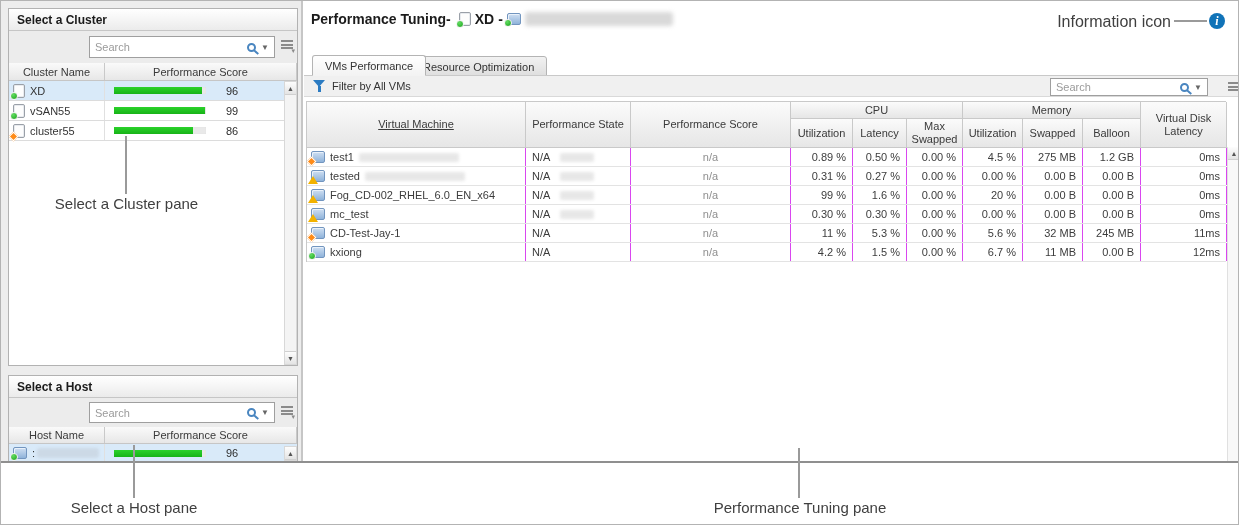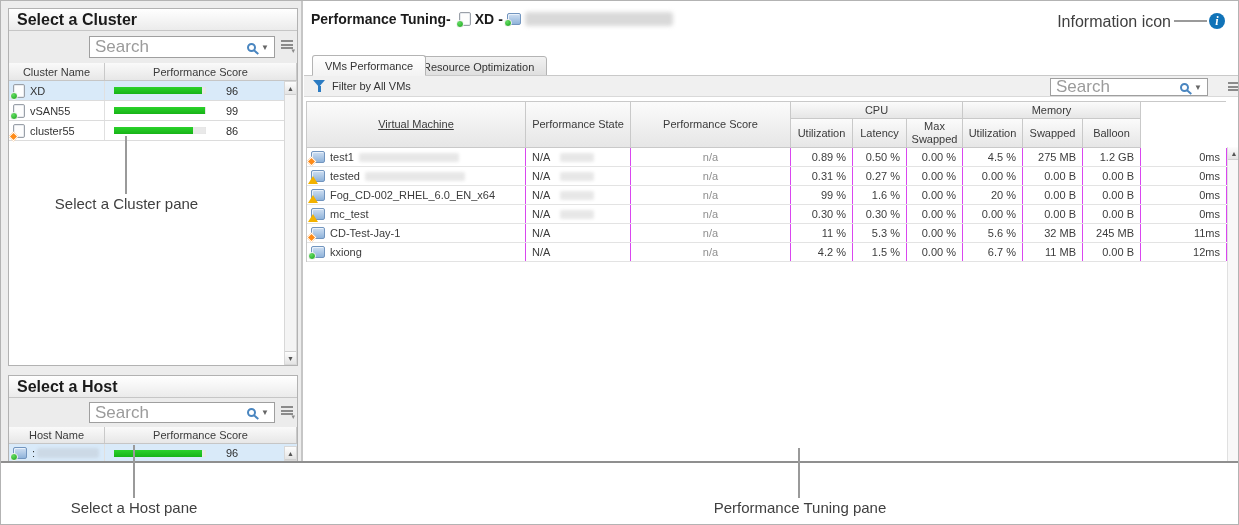--- a/index.html
+++ b/index.html
@@ -11,32 +11,32 @@
   }
   .abs { position: absolute; }
 
   
   .left-bg { left: 0; top: 0; width: 301px; height: 460px; background: #ededed; }
   .vsep { left: 300px; top: 0; width: 2px; height: 460px; background: #c6c6c6; }
 
   .panel { background: #fff; border: 1px solid #b2b2b2; overflow: hidden; }
   .panel-title {
     height: 22px; line-height: 22px; padding-left: 8px;
-    font-size: 16px; font-weight: bold; color: #1b1b1b;
+    font-size: 12px; font-weight: bold; color: #1b1b1b;
     background: linear-gradient(#ffffff, #ebebeb);
     border-bottom: 1px solid #c6c6c6;
   }
   .toolbar { position: relative; height: 32px; background: #ececec; }
 
   .search-box {
     position: absolute; display: flex; align-items: center;
     background: #fff; border: 1px solid #9f9f9f; padding: 0 3px 0 5px;
   }
   .search-box input {
-    flex: 1; border: 0; outline: 0; font-size: 17px; min-width: 0;
+    flex: 1; border: 0; outline: 0; font-size: 11px; min-width: 0;
     font-family: "Liberation Sans", sans-serif; color: #333; background: transparent;
   }
   .search-box input::placeholder { color: #9b9b9b; }
   .mag { position: relative; width: 9px; height: 9px; border: 2px solid #4a86c0; border-radius: 50%; margin: 0 3px; }
   .mag::after { content: ""; position: absolute; width: 6px; height: 2px; background: #4a86c0;
     right: -5px; bottom: -3px; transform: rotate(40deg); }
   .caret { font-size: 8px; color: #666; padding: 0 2px; }
 
   .cols-icon { position: absolute; width: 12px; height: 9px;
     border-top: 2px solid #8b8b8b; border-bottom: 2px solid #8b8b8b;
@@ -258,20 +258,21 @@
   </div>
   <span class="cols-icon abs" style="left:1227px; top:81px;"></span>
 
   <div class="abs vm-table">
     <div class="vm-head">
       <div class="span2" style="grid-column:1;text-decoration:underline;">Virtual Machine</div>
       <div class="span2" style="grid-column:2;">Performance State</div>
       <div class="span2" style="grid-column:3;">Performance Score</div>
       <div class="g-cpu">CPU</div>
       <div class="g-mem">Memory</div>
+      <div class="span2" style="grid-column:10;">Virtual Disk Latency</div>
       <div style="grid-column:4;grid-row:2;">Utilization</div>
       <div style="grid-column:5;grid-row:2;">Latency</div>
       <div style="grid-column:6;grid-row:2;">Max Swapped</div>
       <div style="grid-column:7;grid-row:2;">Utilization</div>
       <div style="grid-column:8;grid-row:2;">Swapped</div>
       <div style="grid-column:9;grid-row:2;">Balloon</div>
     </div>
 
     <div class="vm-row">
       <div class="cell-vm">

